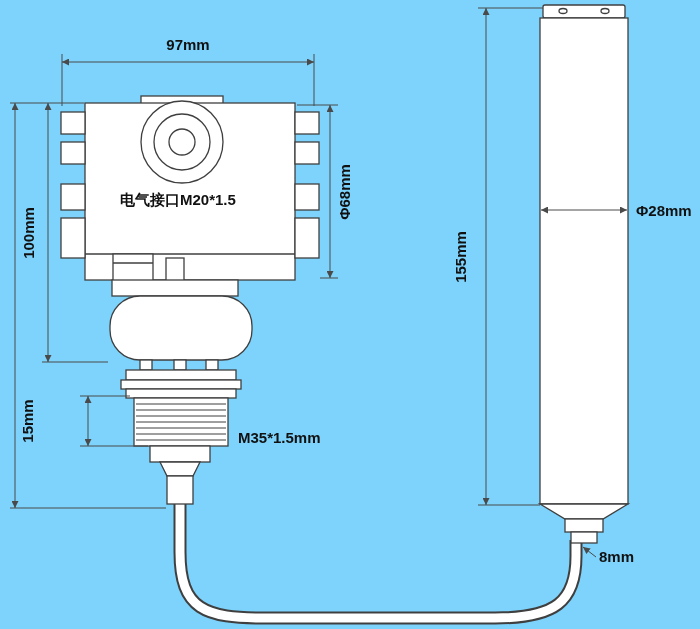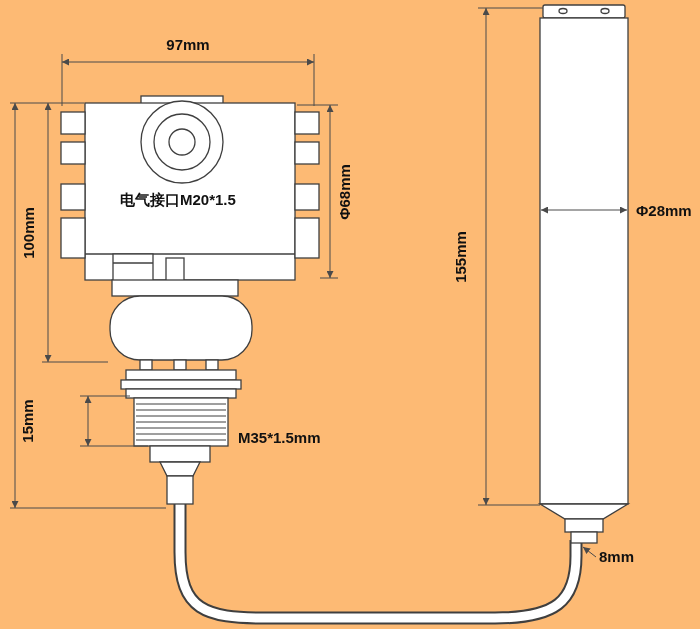--- a/index.html
+++ b/index.html
@@ -1,19 +1,19 @@
 <!DOCTYPE html>
 <html><head>
 <meta charset="utf-8">
 <style>
   html,body{margin:0;padding:0;background:#fff;}
   .page{
     position:relative;
     width:700px;height:629px;
-    background:#fdba74;
+    background:#7dd3fc;
     font-family:"Liberation Sans", sans-serif;
     overflow:hidden;
   }
   svg{display:block;}
   .part{fill:#ffffff;stroke:#3f3f3f;stroke-width:1.3;}
   .partline{fill:none;stroke:#3f3f3f;stroke-width:1.3;}
   .dim{stroke:#4a4a4a;stroke-width:1;fill:none;}
   .ext{stroke:#4a4a4a;stroke-width:1;fill:none;}
   .thread{stroke:#3f3f3f;stroke-width:1;}
   .cable-outer{fill:none;stroke:#3f3f3f;stroke-width:13;}

